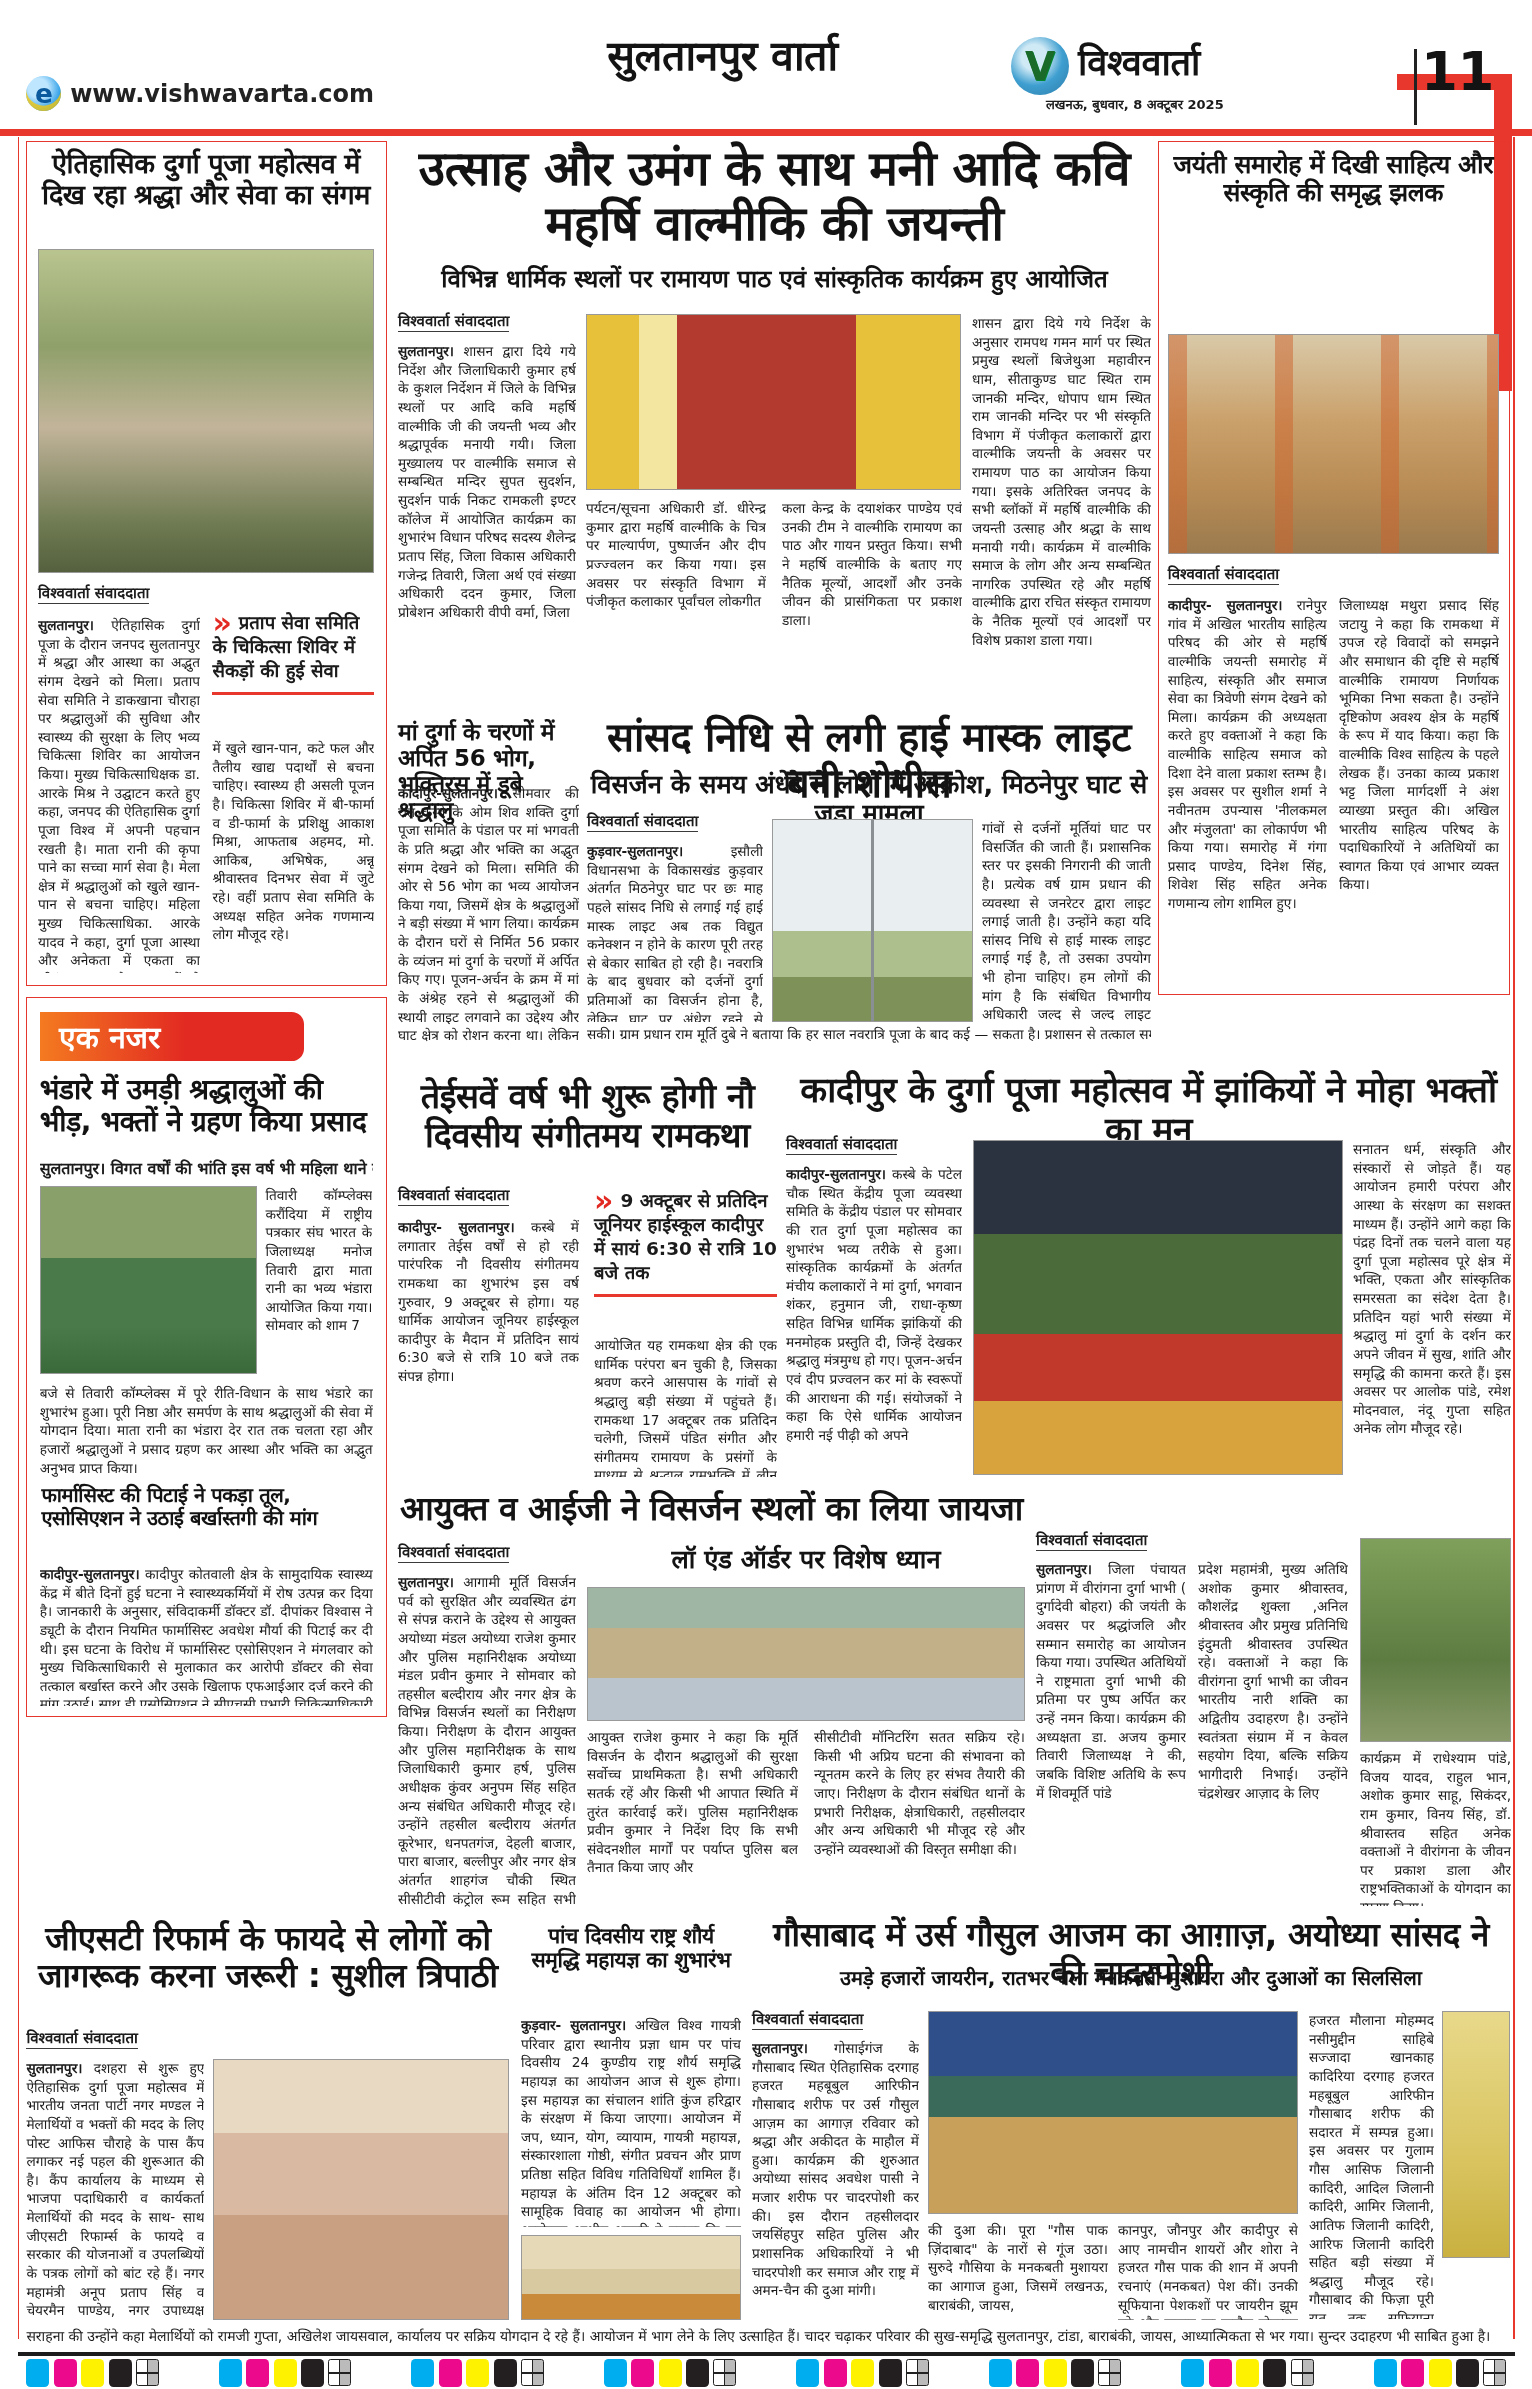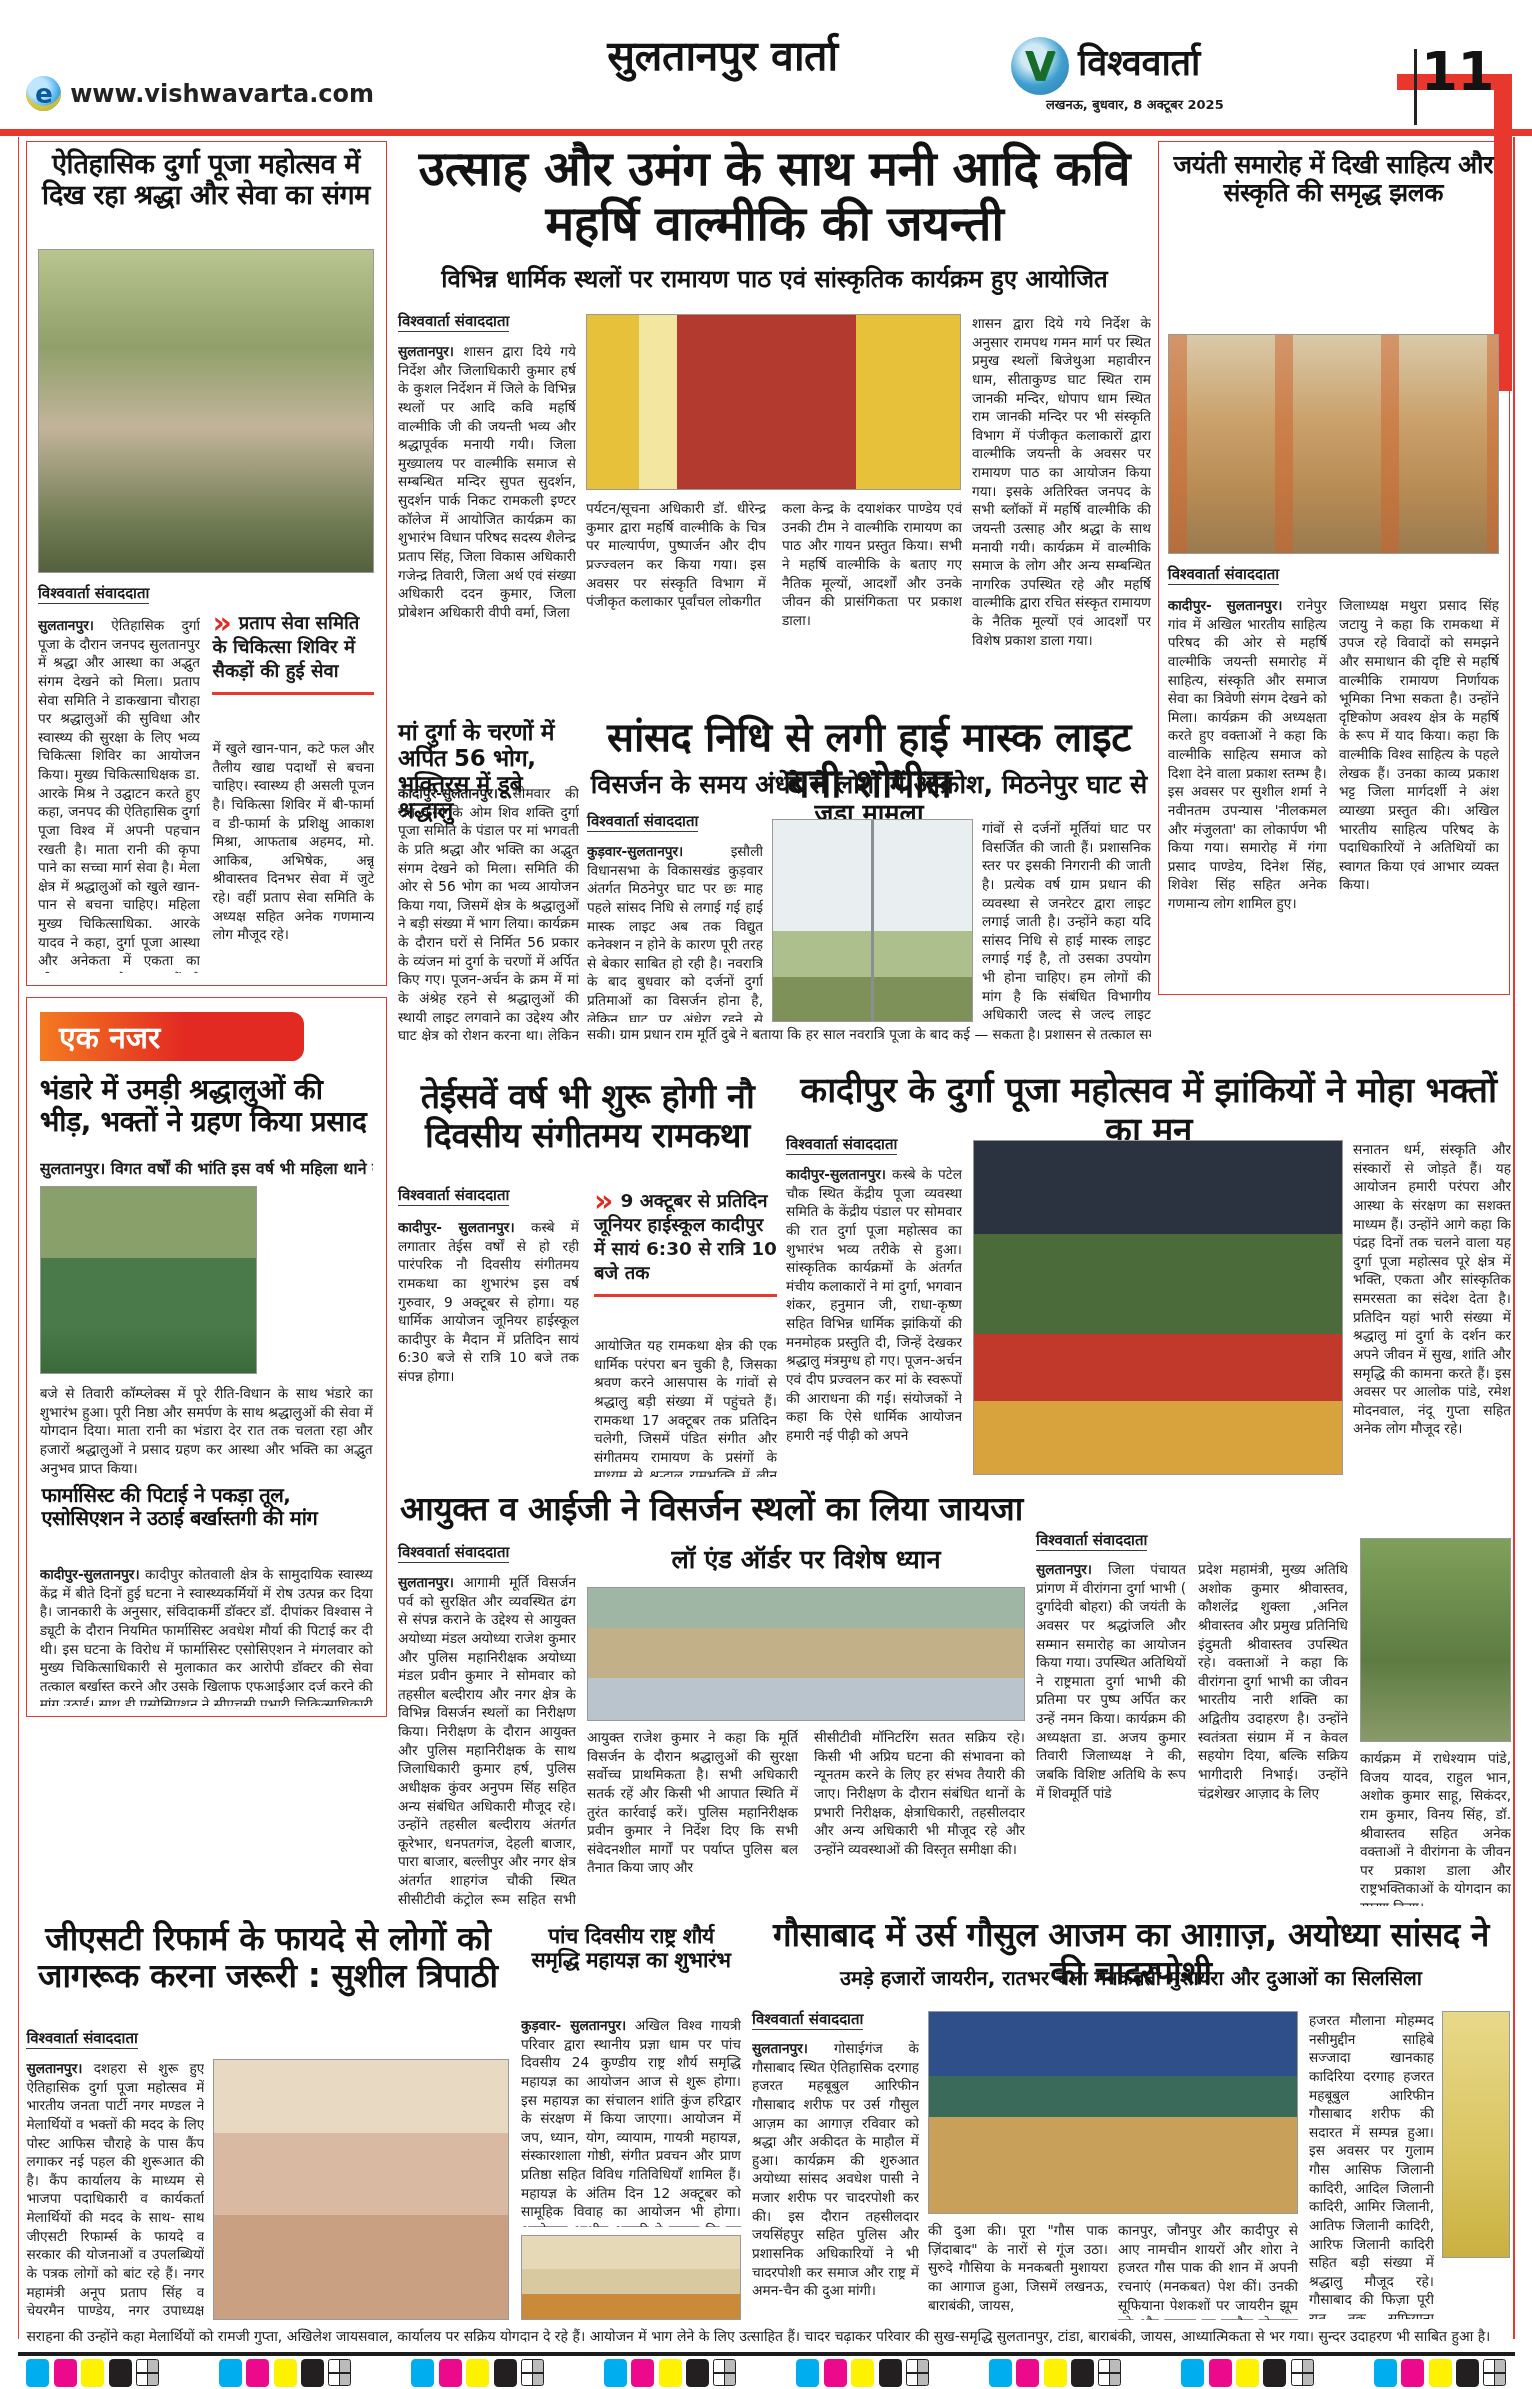--- a/index.html
+++ b/index.html
@@ -134,20 +134,21 @@
     <div class="abs photo ph-mast" style="left:374px;top:104px;width:201px;height:203px"></div>
     <div class="abs body" style="left:584px;top:104px;width:169px;height:203px">गांवों से दर्जनों मूर्तियां घाट पर विसर्जित की जाती हैं। प्रशासनिक स्तर पर इसकी निगरानी की जाती है। प्रत्येक वर्ष ग्राम प्रधान की व्यवस्था से जनरेटर द्वारा लाइट लगाई जाती है। उन्होंने कहा यदि सांसद निधि से हाई मास्क लाइट लगाई गई है, तो उसका उपयोग भी होना चाहिए। हम लोगों की मांग है कि संबंधित विभागीय अधिकारी जल्द से जल्द लाइट जलाने का कार्य करें, ताकि विसर्जन के समय उजाले की उचित व्यवस्था हो सके। स्थानीय लोगों का कहना है कि लाइट के बिना घाट पर अंधेरा और भीड़ प्रबंधन को चुनौती बना</div>
     <div class="abs body clip1" style="left:189px;top:310px;width:564px;height:19.4px">सकी। ग्राम प्रधान राम मूर्ति दुबे ने बताया कि हर साल नवरात्रि पूजा के बाद कई — सकता है। प्रशासन से तत्काल समाधान की अपेक्षा जताई जा रही है।</div>
   </div>
 
   <div class="abs redbox" style="left:26.4px;top:997px;width:361px;height:720px">
     <div class="abs pill" style="left:12.3px;top:14px;width:264px;height:49px">एक नजर</div>
     <div class="abs hl hl-left" style="left:12.3px;top:76px;width:333px;font-size:28px">भंडारे में उमड़ी श्रद्धालुओं की भीड़, भक्तों ने ग्रहण किया प्रसाद</div>
     <div class="abs body clip1" style="left:12.3px;top:160px;width:333px;height:23px;font-weight:bold;font-size:16px">सुलतानपुर। विगत वर्षों की भांति इस वर्ष भी महिला थाने के सामने मकरंद</div>
     <div class="abs photo ph-bhandara" style="left:12.3px;top:188px;width:217px;height:188px"></div>
+    <div class="abs body" style="left:238px;top:188px;width:107px;height:188px">तिवारी कॉम्प्लेक्स करौंदिया में राष्ट्रीय पत्रकार संघ भारत के जिलाध्यक्ष मनोज तिवारी द्वारा माता रानी का भव्य भंडारा आयोजित किया गया। सोमवार को शाम 7</div>
     <div class="abs body" style="left:12.3px;top:386px;width:333px;height:93px">बजे से तिवारी कॉम्प्लेक्स में पूरे रीति-विधान के साथ भंडारे का शुभारंभ हुआ। पूरी निष्ठा और समर्पण के साथ श्रद्धालुओं की सेवा में योगदान दिया। माता रानी का भंडारा देर रात तक चलता रहा और हजारों श्रद्धालुओं ने प्रसाद ग्रहण कर आस्था और भक्ति का अद्भुत अनुभव प्राप्त किया।</div>
     <div class="abs hl hl-left" style="left:14px;top:486px;width:333px;font-size:20px">फार्मासिस्ट की पिटाई ने पकड़ा तूल, एसोसिएशन ने उठाई बर्खास्तगी की मांग</div>
     <div class="abs body" style="left:12.3px;top:567px;width:333px;height:141px">
       <span class="dl">कादीपुर-सुलतानपुर।</span>
       <span>कादीपुर कोतवाली क्षेत्र के सामुदायिक स्वास्थ्य केंद्र में बीते दिनों हुई घटना ने स्वास्थ्यकर्मियों में रोष उत्पन्न कर दिया है। जानकारी के अनुसार, संविदाकर्मी डॉक्टर डॉ. दीपांकर विश्वास ने ड्यूटी के दौरान नियमित फार्मासिस्ट अवधेश मौर्या की पिटाई कर दी थी। इस घटना के विरोध में फार्मासिस्ट एसोसिएशन ने मंगलवार को मुख्य चिकित्साधिकारी से मुलाकात कर आरोपी डॉक्टर की सेवा तत्काल बर्खास्त करने और उसके खिलाफ एफआईआर दर्ज करने की मांग उठाई। साथ ही एसोसिएशन ने सीएचसी प्रभारी चिकित्साधिकारी डॉ. सेवाराम यादव को भी पद से हटाने और उनके खिलाफ विभागीय कार्रवाई करने की मांग की। मुख्य चिकित्सा अधिकारी ने मामले की गंभीरता को देखते हुए जांच कर उचित कार्रवाई का आश्वासन दिया। उधर, एसोसिएशन ने चेतावनी दी है कि यदि जल्द कार्रवाई नहीं हुई, तो चरणबद्ध आंदोलन किया जाएगा।</span>
     </div>
   </div>
 
   <div class="abs" style="left:398px;top:1052px;width:379px;height:427px">
     <div class="abs hl" style="left:0;top:25px;width:379px;font-size:34px">तेईसवें वर्ष भी शुरू होगी नौ दिवसीय संगीतमय रामकथा</div>

